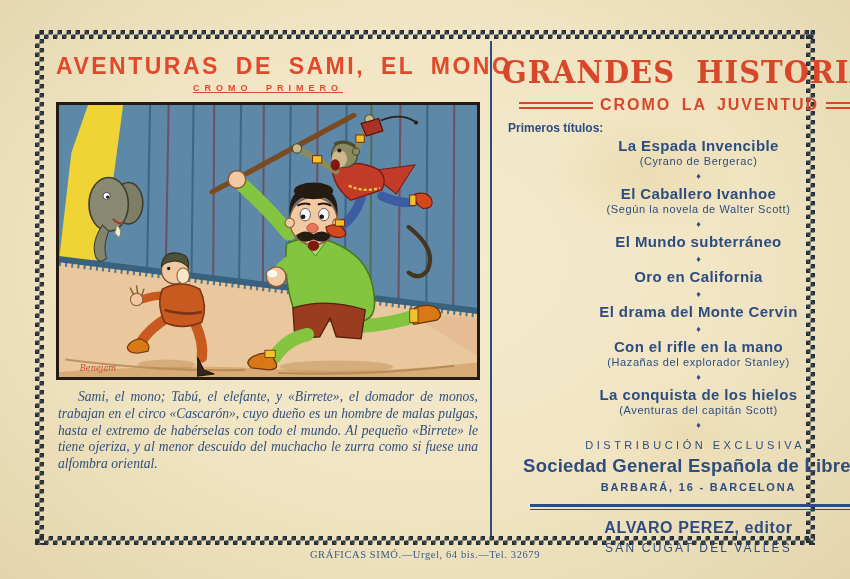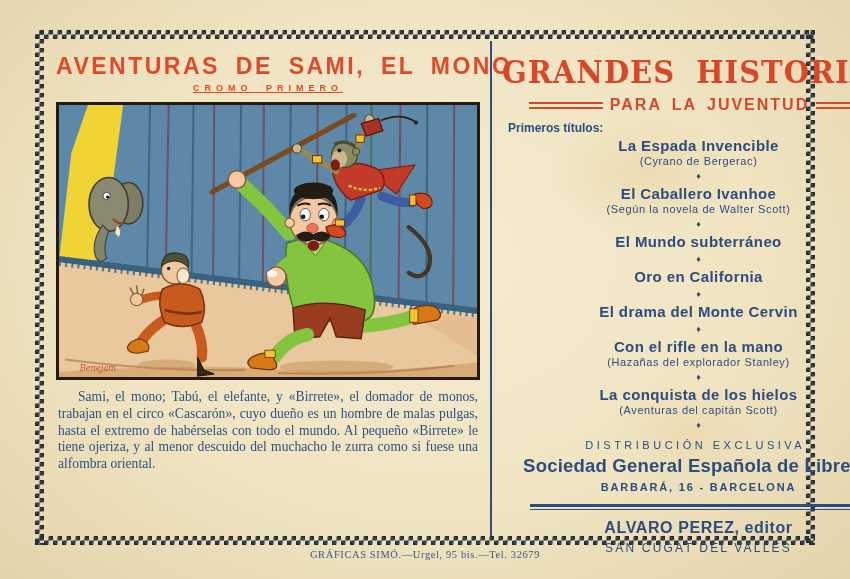--- a/index.html
+++ b/index.html
@@ -37,21 +37,21 @@
   .main-title {
     color:#e04a2b; font-weight:bold; font-size:23px; letter-spacing:2.5px;
     word-spacing:7px; text-align:center; margin-top:8px; white-space:nowrap;
   }
   .cromo-sub {
     color:#e04a2b; font-weight:bold; font-size:9px; letter-spacing:5px;
     word-spacing:6px; text-align:center; margin-top:3px; margin-bottom:9px;text-decoration:underline;
   }
   .illus-frame { border:3px solid #241c14; background:#5d88a8; line-height:0; }
   .illus-frame svg { width:100%; height:auto; display:block; }
-  .story { margin-top:9px; padding:0 2px; }
+  .story { margin-top:9px; padding:0 2px;font-style:italic; }
   .story p {
     font-family:"Liberation Serif", serif;
     color:#30507e; font-size:13.6px; line-height:1.23; text-align:justify;
     text-indent:20px; margin-bottom:1px;
   }
 
   
   .divider { width:0; border-left:2px solid #2e4d7c; margin-top:2px; }
 
   
@@ -234,21 +234,21 @@
         <p>Sami, el mono; Tabú, el elefante, y «Birrete», el domador de monos, trabajan en el circo «Cascarón», cuyo dueño es un hombre de malas pulgas, hasta el extremo de habérselas con todo el mundo. Al pequeño «Birrete» le tiene ojeriza, y al menor descuido del muchacho le zurra como si fuese una alfombra oriental.</p>
       </div>
     </div>
 
     <div class="divider"></div>
 
     <div class="col-right">
       <div class="series-title">GRANDES HISTORIAS</div>
       <div class="banner">
         <span class="rule2 long"></span>
-        <span class="banner-text">PARA LA JUVENTUD</span>
+        <span class="banner-text">CROMO LA JUVENTUD</span>
         <span class="rule2 short"></span>
       </div>
       <div class="list-intro">Primeros títulos:</div>
 
       <ul class="titles-list">
         <li>
           <div class="book-title">La Espada Invencible</div>
           <div class="book-subtitle">(Cyrano de Bergerac)</div>
           <div class="diamond">♦</div>
         </li>
@@ -287,13 +287,13 @@
       <div class="dist-label">DISTRIBUCIÓN EXCLUSIVA:</div>
       <div class="dist-name">Sociedad General Española de Librería</div>
       <div class="dist-addr">BARBARÁ, 16 - BARCELONA</div>
       <div class="double-rule"></div>
       <div class="editor-name">ALVARO PEREZ, editor</div>
       <div class="editor-city">SAN CUGAT DEL VALLÉS</div>
     </div>
   </div>
 </div>
 
-<div class="imprint">GRÁFICAS SIMÓ.—Urgel, 95 bis.—Tel. 32679</div>
+<div class="imprint">GRÁFICAS SIMÓ.—Urgel, 64 bis.—Tel. 32679</div>
 
 </body></html>

